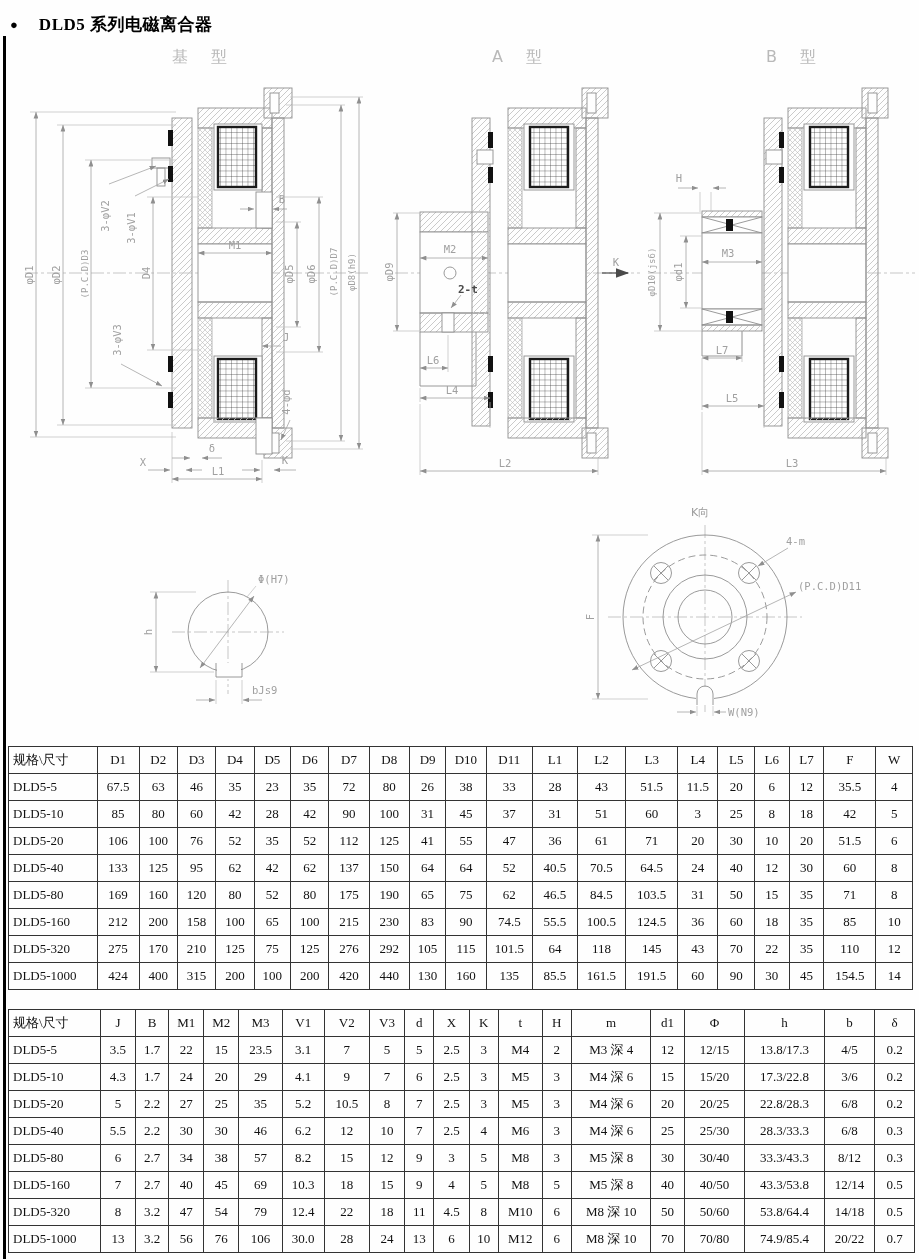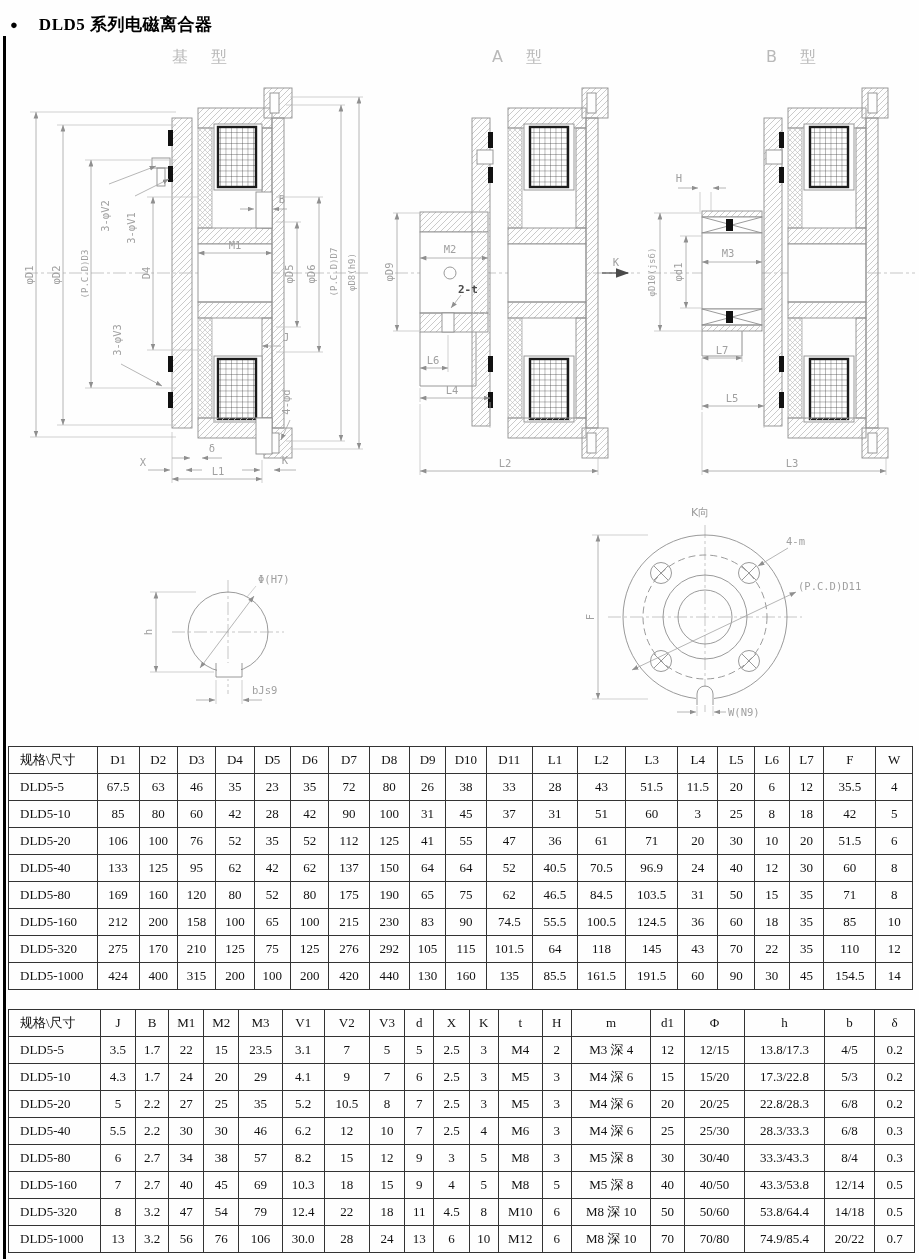--- a/index.html
+++ b/index.html
@@ -25,21 +25,21 @@
   .dts{fill:#a0a0a0;font-family:"DejaVu Sans Mono",monospace;font-size:9px;}
   .dtd{fill:#4a4a4a;font-family:"DejaVu Sans Mono",monospace;font-size:11px;font-weight:bold;}
   .dlabel{fill:#b9b9b9;font-family:"DejaVu Sans",sans-serif;font-size:16px;letter-spacing:9px;}
   .klabel{fill:#9a9a9a;font-family:"DejaVu Sans",sans-serif;font-size:11px;}
   
   table.spec{position:absolute;border-collapse:collapse;table-layout:fixed;
              font-family:"Liberation Serif",serif;font-size:13px;color:#111;
              border:1.5px solid #222;background:#fefefe;}
   table.spec td,table.spec th{border:1px solid #333;text-align:center;height:26px;
              padding:0 1px;font-weight:normal;white-space:nowrap;overflow:hidden;}
-  table.spec .rowhead{text-align:left;padding-left:11px;}
+  table.spec .rowhead{text-align:left;padding-left:4px;}
   #table1{left:8px;top:746px;width:905px;}
   #table2{left:8px;top:1009px;width:907px;}
 </style>
 </head>
 <body>
 
 <div id="page">
   <div class="scan-edge"></div>
 
   <div class="title-row">
@@ -488,21 +488,21 @@
           <td>62</td>
           <td>42</td>
           <td>62</td>
           <td>137</td>
           <td>150</td>
           <td>64</td>
           <td>64</td>
           <td>52</td>
           <td>40.5</td>
           <td>70.5</td>
-          <td>96.9</td>
+          <td>64.5</td>
           <td>24</td>
           <td>40</td>
           <td>12</td>
           <td>30</td>
           <td>60</td>
           <td>8</td>
         </tr>
         <tr>
           <td class="rowhead">DLD5-80</td>
           <td>169</td>
@@ -680,21 +680,21 @@
           <td>7</td>
           <td>6</td>
           <td>2.5</td>
           <td>3</td>
           <td>M5</td>
           <td>3</td>
           <td>M4 深 6</td>
           <td>15</td>
           <td>15/20</td>
           <td>17.3/22.8</td>
-          <td>5/3</td>
+          <td>3/6</td>
           <td>0.2</td>
         </tr>
         <tr>
           <td class="rowhead">DLD5-20</td>
           <td>5</td>
           <td>2.2</td>
           <td>27</td>
           <td>25</td>
           <td>35</td>
           <td>5.2</td>
@@ -746,21 +746,21 @@
           <td>12</td>
           <td>9</td>
           <td>3</td>
           <td>5</td>
           <td>M8</td>
           <td>3</td>
           <td>M5 深 8</td>
           <td>30</td>
           <td>30/40</td>
           <td>33.3/43.3</td>
-          <td>8/4</td>
+          <td>8/12</td>
           <td>0.3</td>
         </tr>
         <tr>
           <td class="rowhead">DLD5-160</td>
           <td>7</td>
           <td>2.7</td>
           <td>40</td>
           <td>45</td>
           <td>69</td>
           <td>10.3</td>

